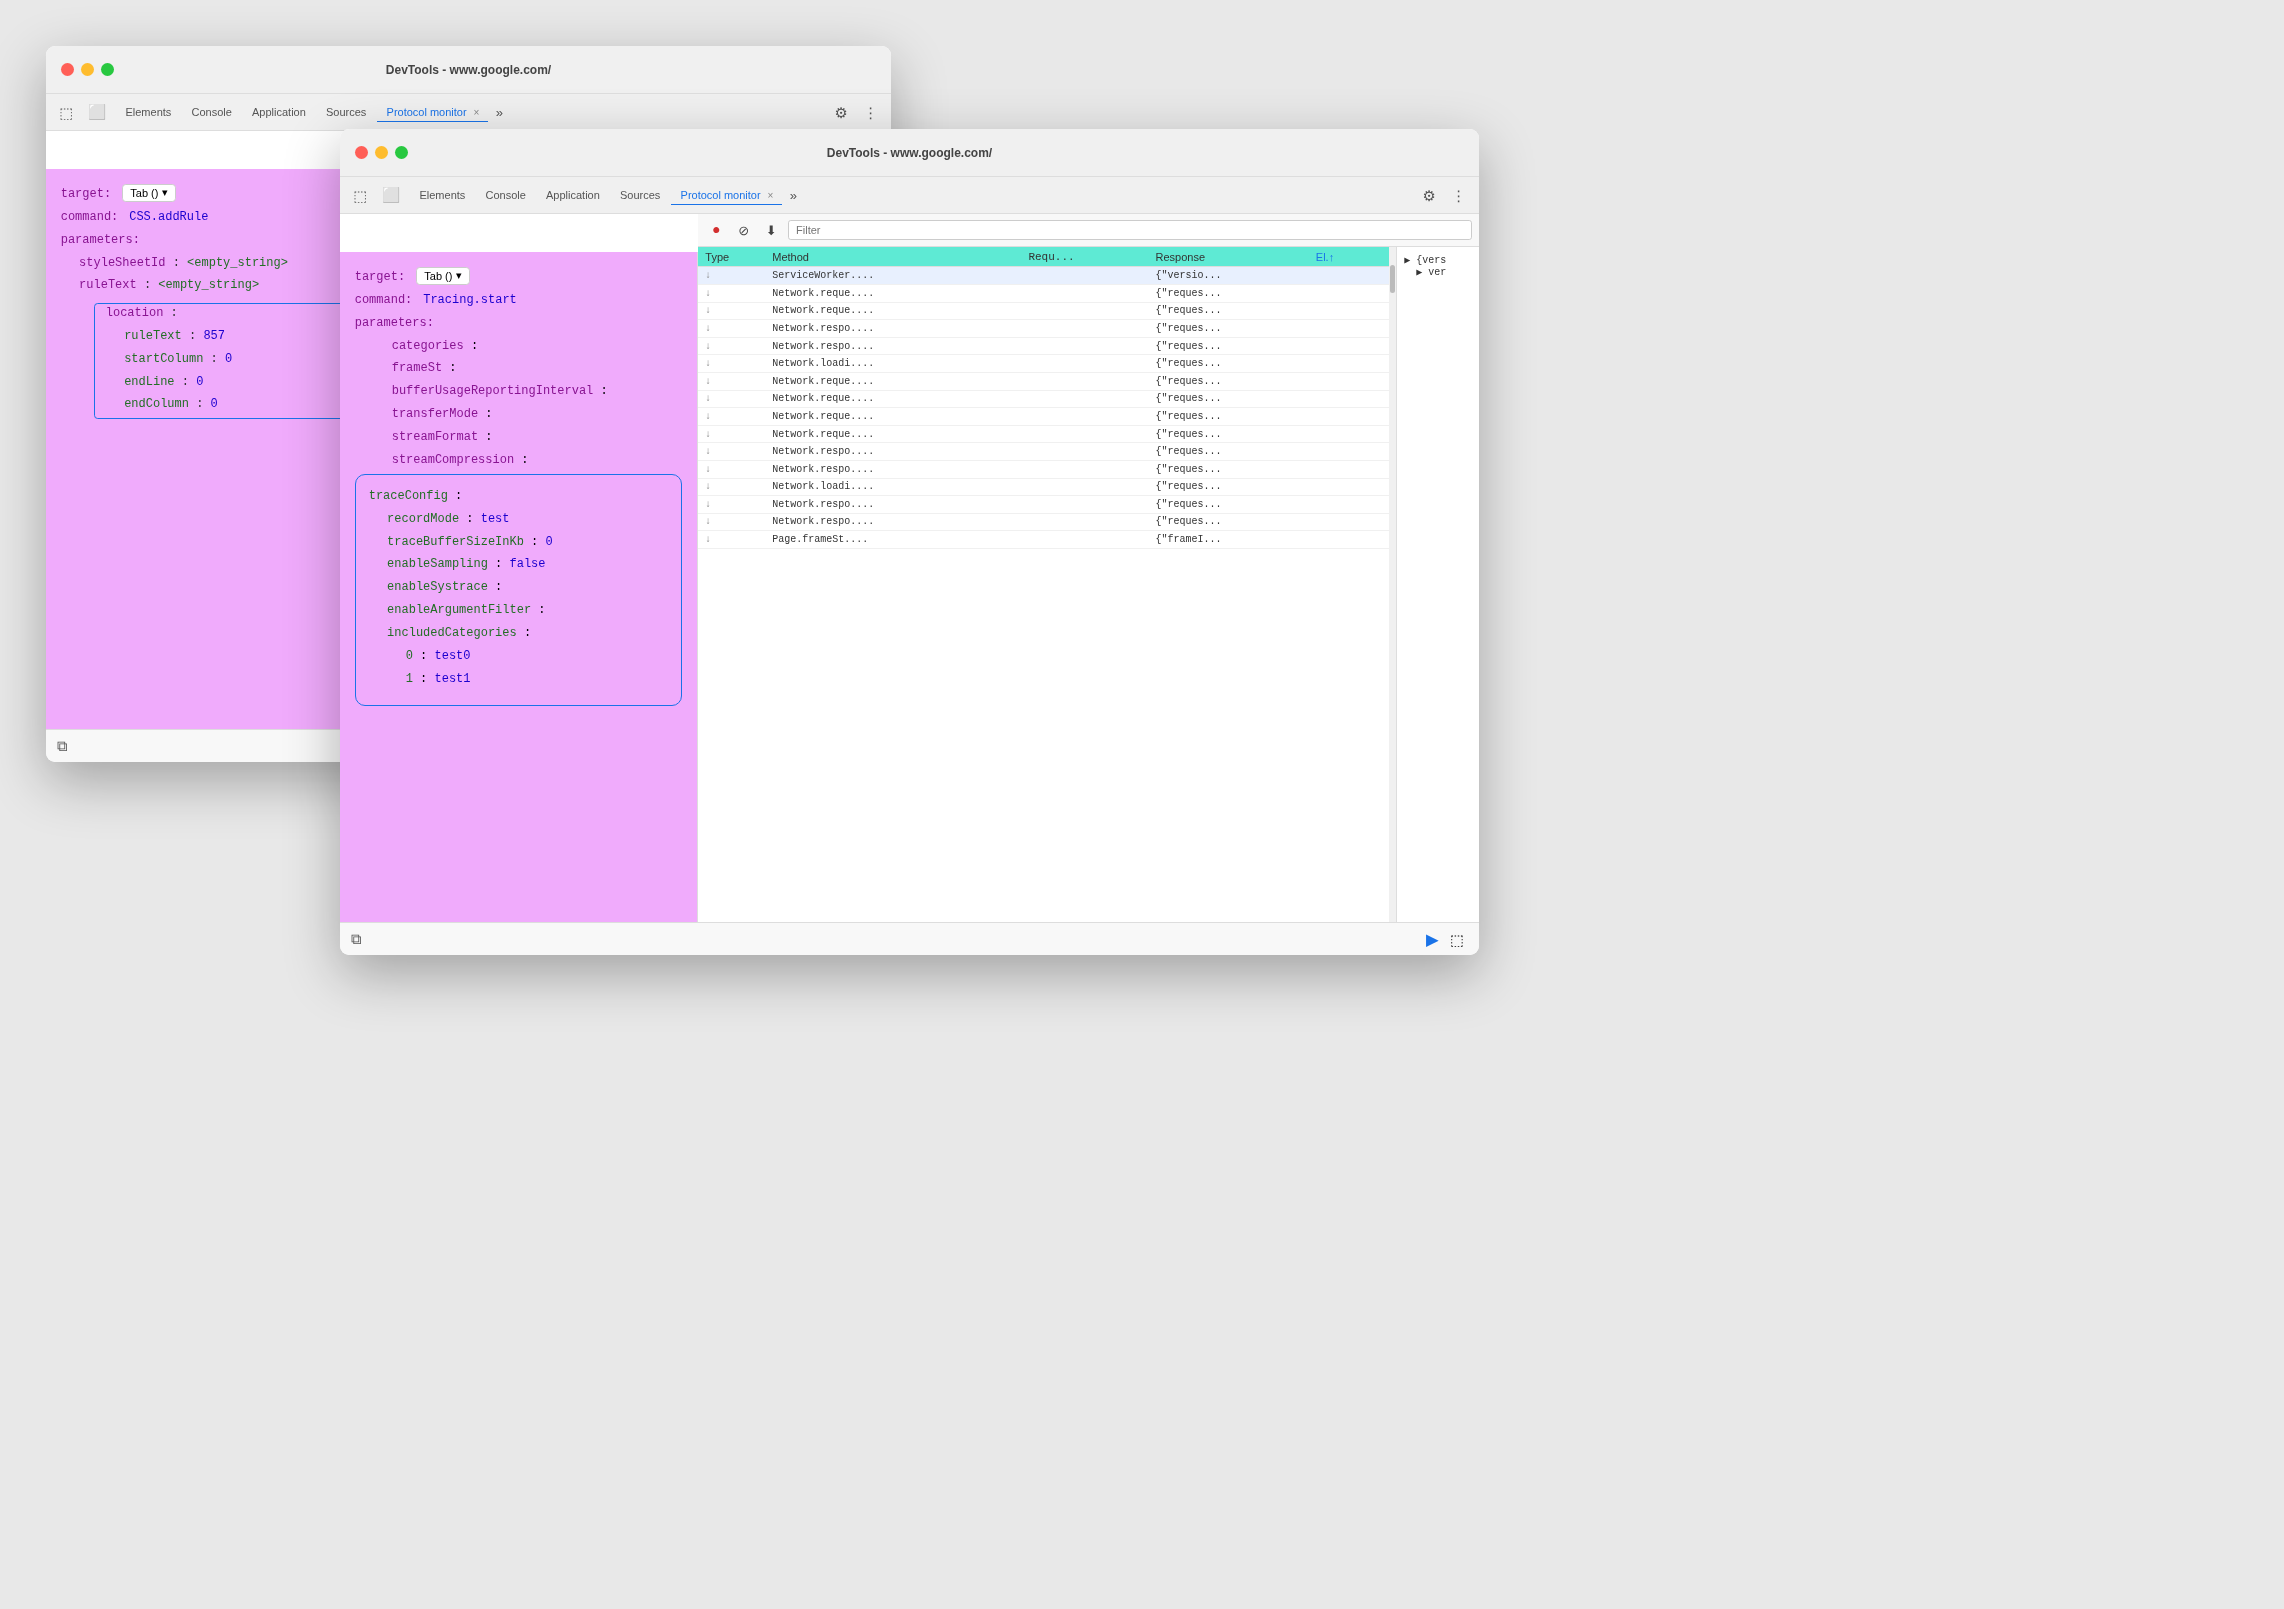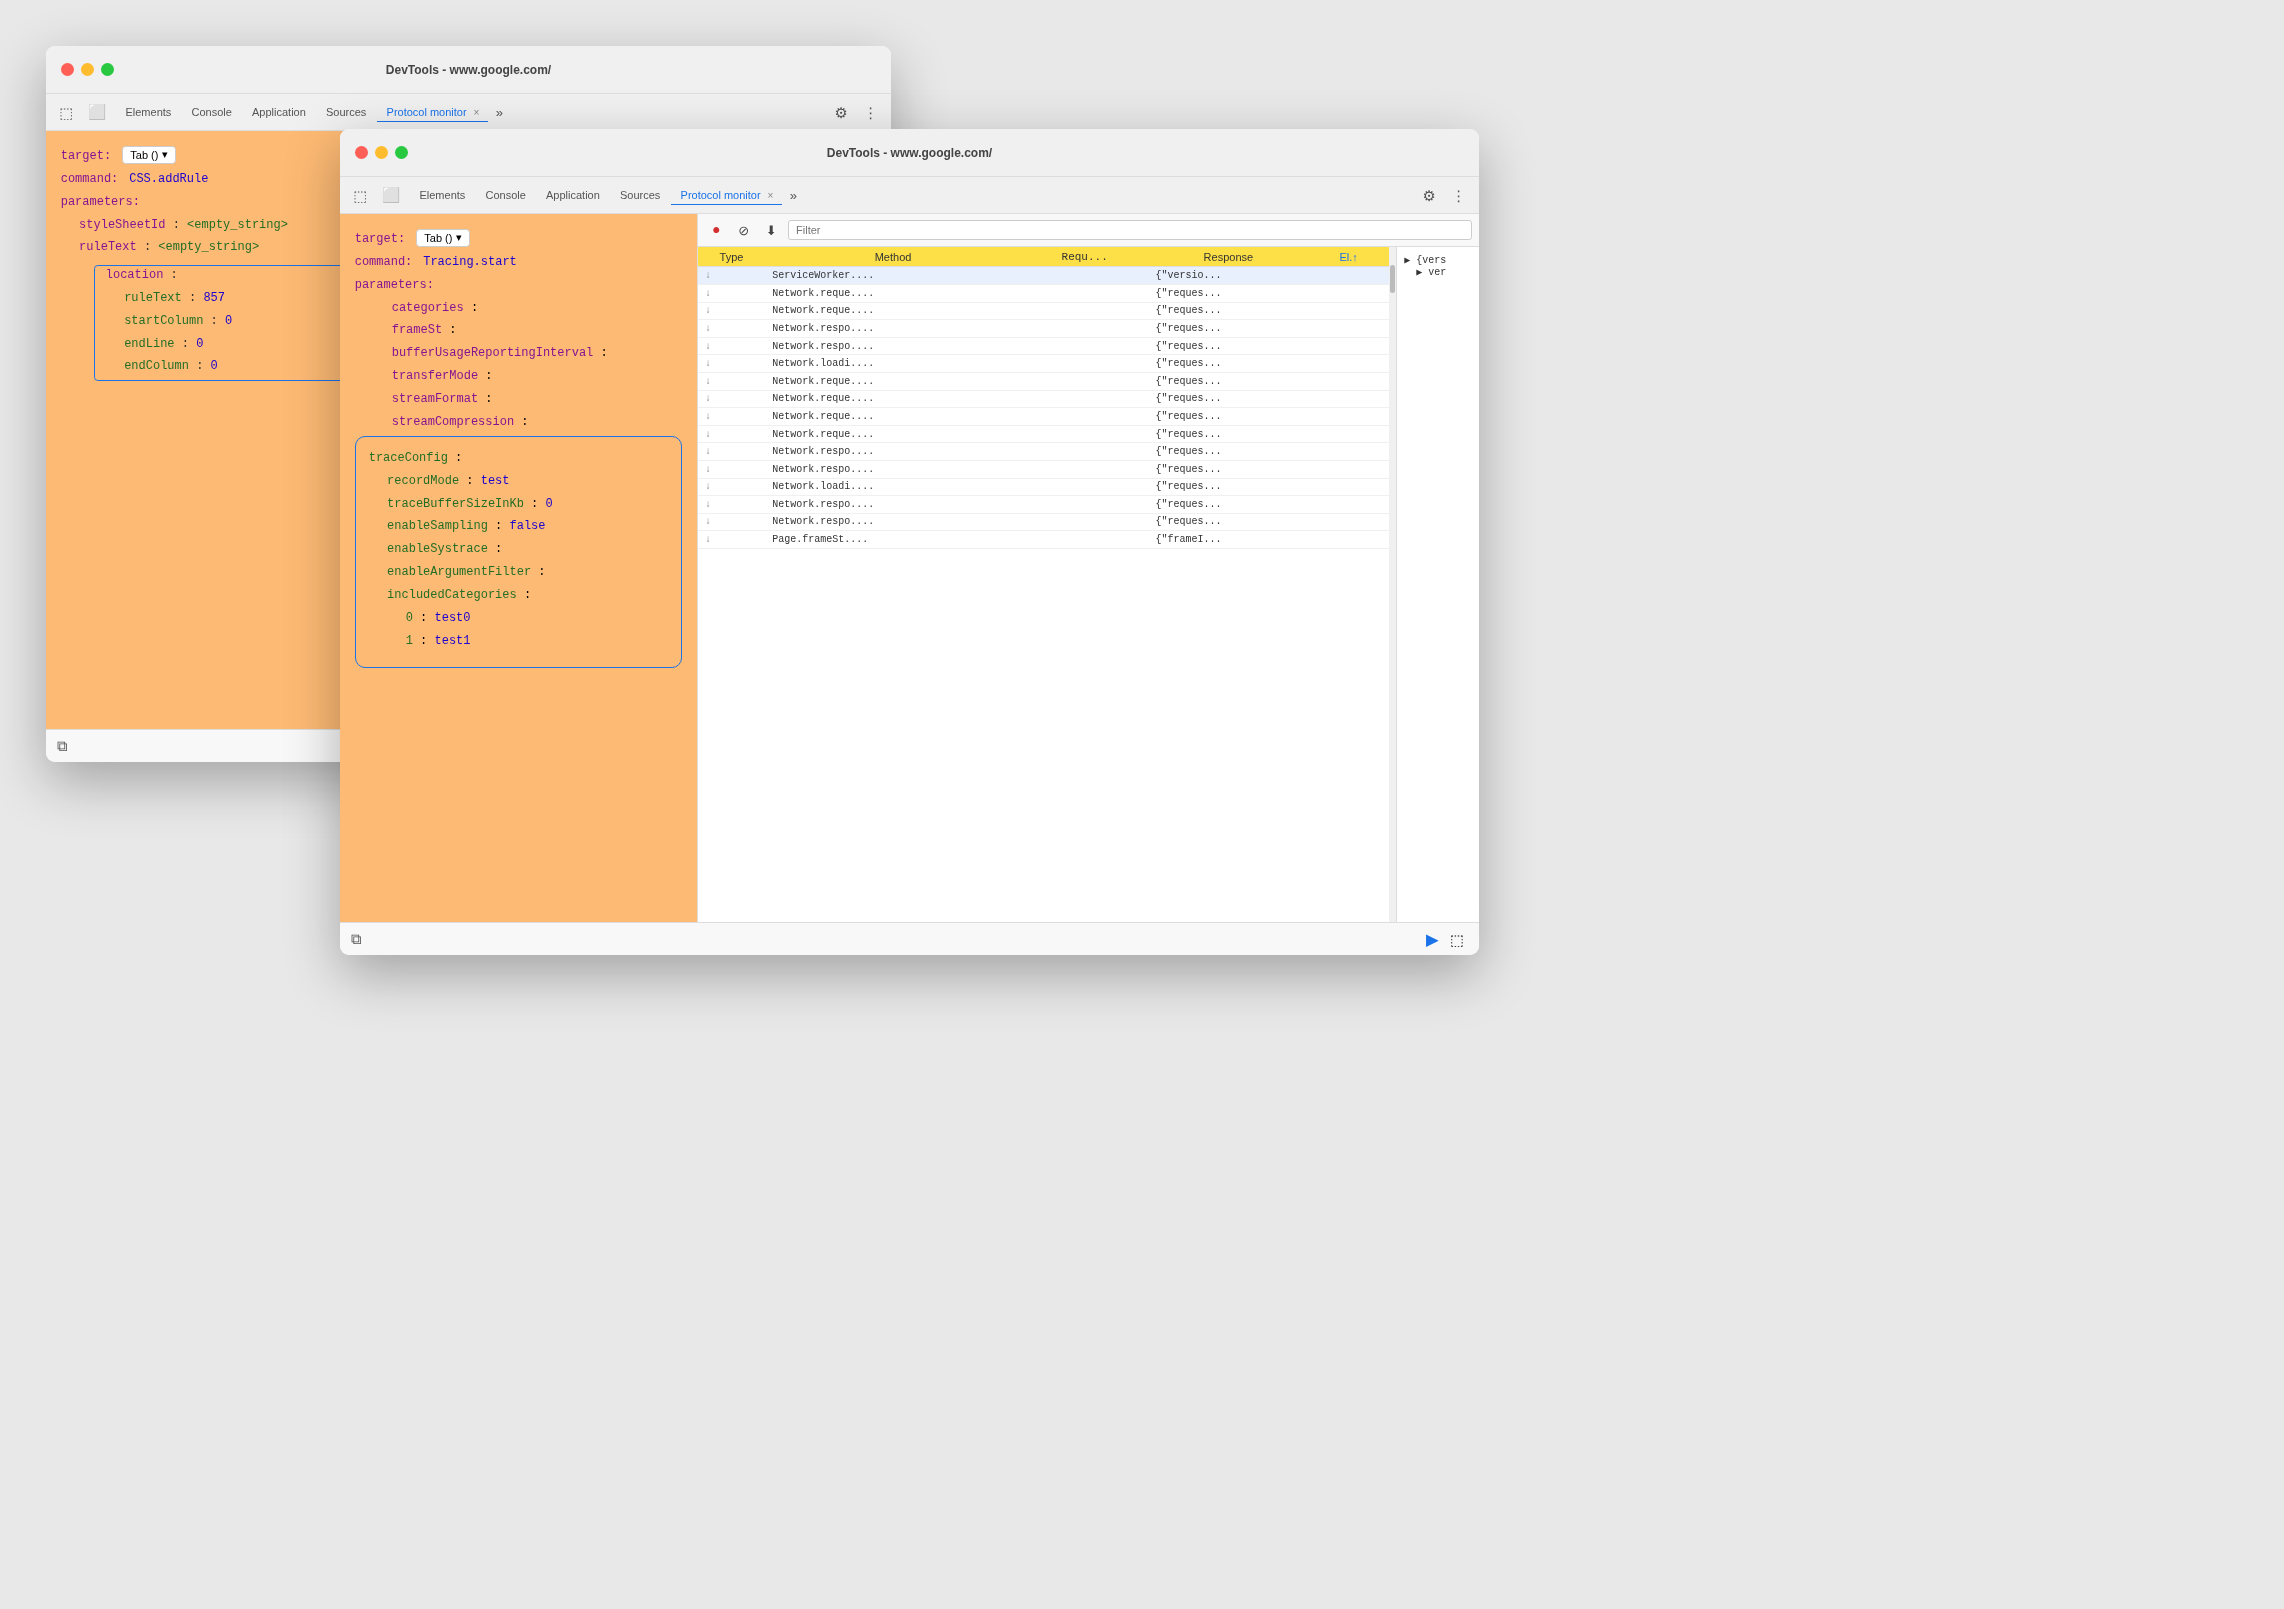--- a/index.html
+++ b/index.html
@@ -146,22 +146,23 @@
     }
 
     
     .left-panel {
       width: 340px;
       border-right: 0.9px solid #ddd;
       padding: 14.7px;
       font-family: 'Courier New', Courier, monospace;
       font-size: 12px;
       overflow-y: auto;
-      background: #fdba74;
+      background: #f0abfc;
       flex-shrink: 0;
+      margin-top: 38px;
     }
 
     .cmd-line {
       margin-bottom: 3.7px;
       line-height: 1.6;
     }
 
     .key-label { color: #881391; }
     .value-text { color: #1c00cf; }
     .value-empty { color: #236e25; }
@@ -248,24 +249,24 @@
       overflow-x: hidden;
     }
 
     .data-table {
       width: 100%;
       border-collapse: collapse;
       font-size: 11px;
     }
 
     .data-table th {
-      background: #fde047;
+      background: #5eead4;
       border-bottom: 0.9px solid #ddd;
       padding: 3.7px 7.3px;
-      text-align: center;
+      text-align: left;
       font-weight: 500;
       color: #333;
       position: sticky;
       top: 0;
       z-index: 1;
       white-space: nowrap;
     }
 
     .data-table th.sort-active {
       color: #1a73e8;

